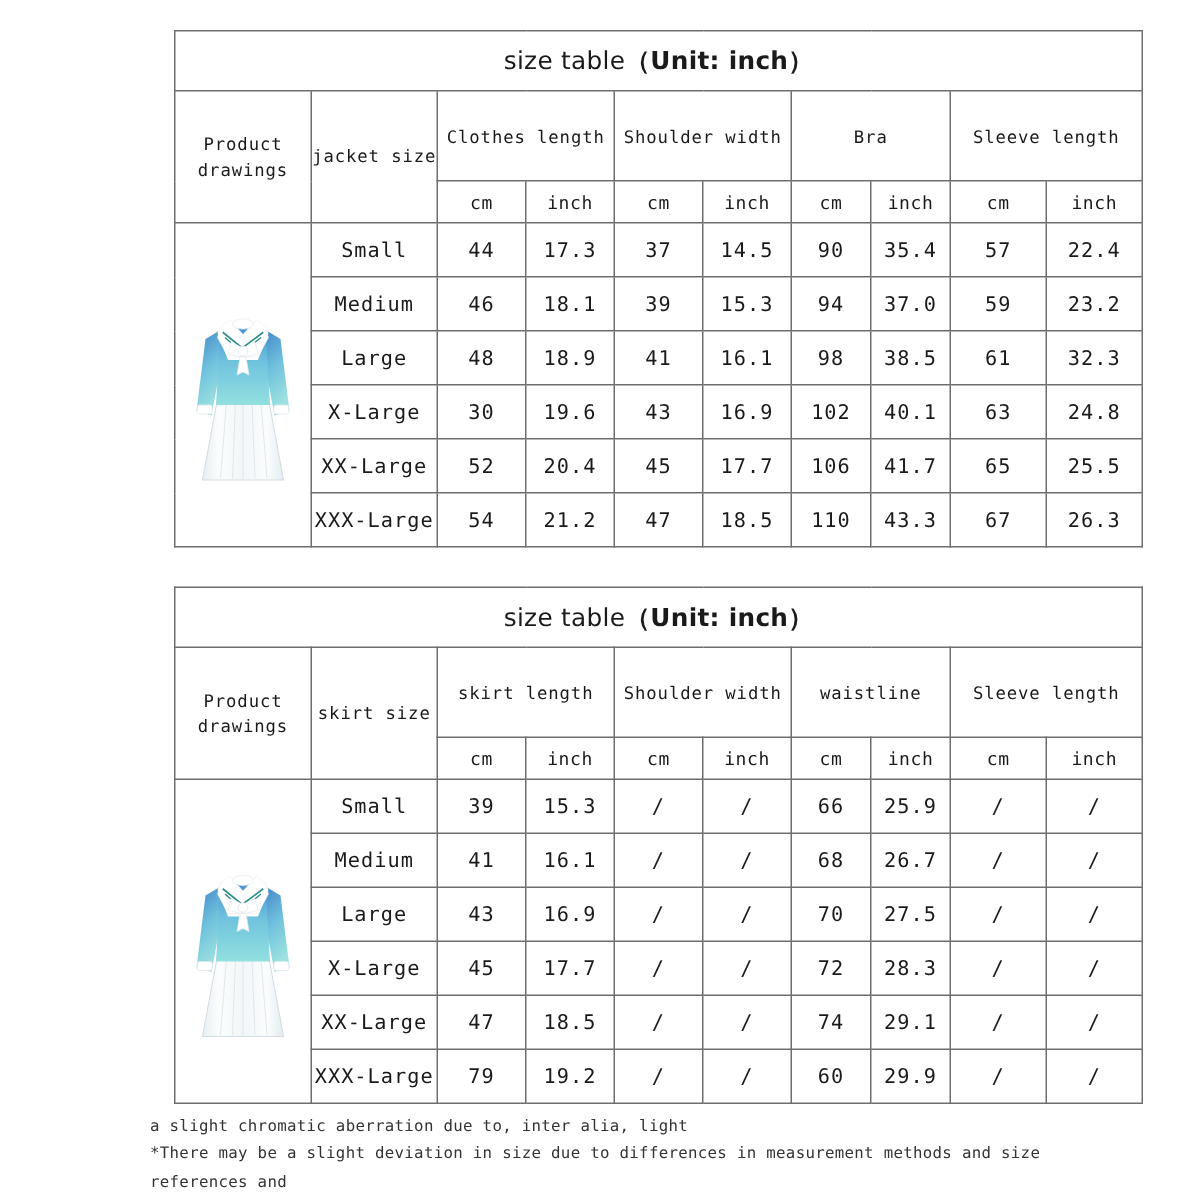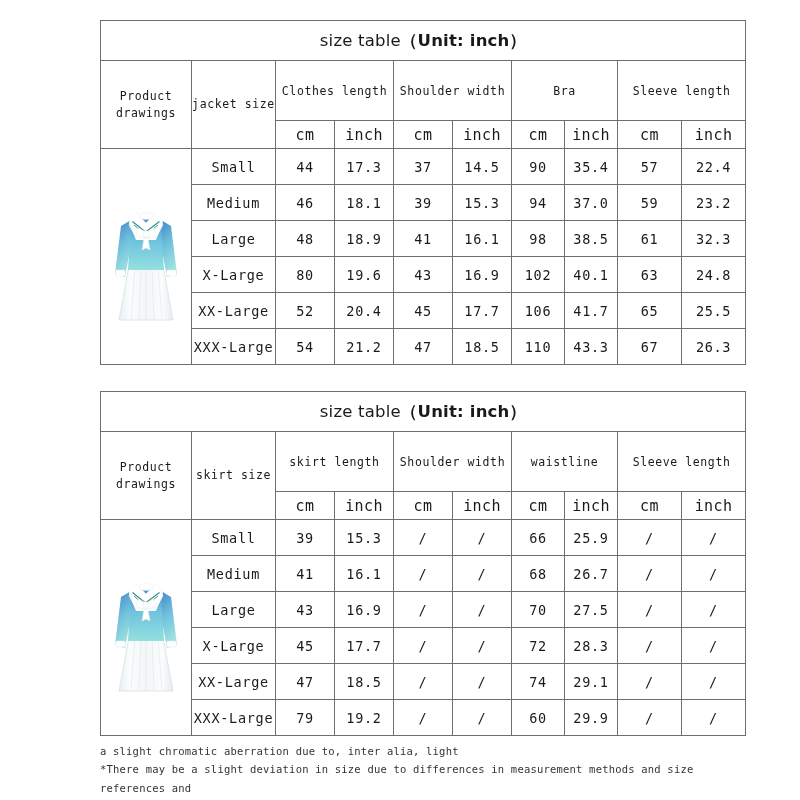--- a/index.html
+++ b/index.html
@@ -10,21 +10,21 @@
     font-family: "DejaVu Sans Mono", "Liberation Mono", monospace;
   }
   .page {
     position: relative;
     width: 800px; height: 800px;
     background: #fff;
     overflow: hidden;
   }
 
   
-  .size-table-wrap { position: absolute; left: 64px; width: 645px; padding-left: 36px; }
+  .size-table-wrap { position: absolute; left: 80px; width: 645px; padding-left: 36px; }
   #table-1-wrap { top: 20px; }
   #table-2-wrap { top: 391px; }
 
   table.size-table {
     width: 645px;
     border-collapse: collapse;
     table-layout: fixed;
     background: #fff;
   }
   table.size-table td, table.size-table th {
@@ -49,21 +49,21 @@
   .tbl-title .unit { font-weight: bold; }
 
   
   .hdr-group {
     height: 60px;
     font-size: 11.5px;
     letter-spacing: 0.6px;
   }
   .hdr-unit {
     height: 28px;
-    font-size: 15px;
+    font-size: 12px;
     letter-spacing: 0.4px;
   }
   .hdr-tall {
     font-size: 11.5px;
     letter-spacing: 0.6px;
     line-height: 1.45;
   }
 
   
   tr.data-row td { height: 36px; font-size: 13.5px; letter-spacing: 0.7px; }
@@ -220,21 +220,21 @@
           <td>41</td>
           <td>16.1</td>
           <td>98</td>
           <td>38.5</td>
           <td>61</td>
           <td>32.3</td>
         </tr>
 
         <tr class="data-row">
           <td class="size-name">X-Large</td>
-          <td>80</td>
+          <td>30</td>
           <td>19.6</td>
           <td>43</td>
           <td>16.9</td>
           <td>102</td>
           <td>40.1</td>
           <td>63</td>
           <td>24.8</td>
         </tr>
 
         <tr class="data-row">

